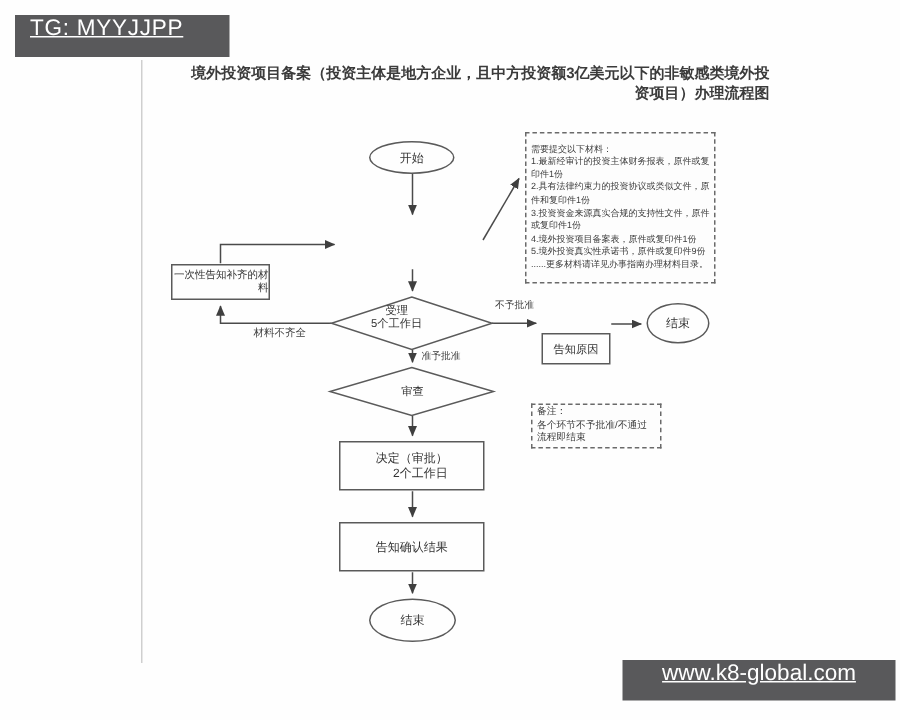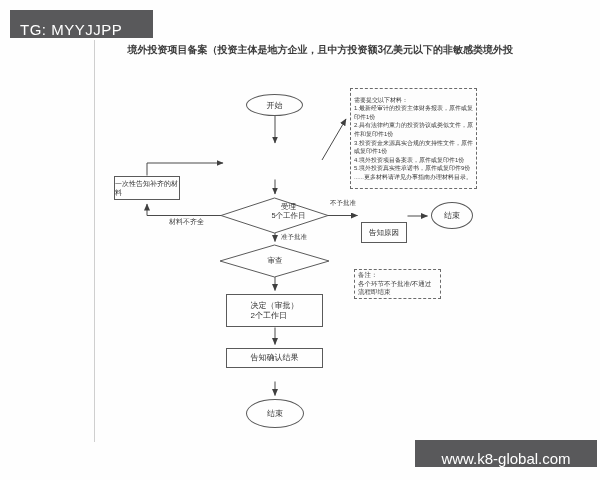--- a/index.html
+++ b/index.html
@@ -7,61 +7,61 @@
     width: 600px; height: 480px; overflow: hidden;
     background: #ffffff;
     font-family: "Liberation Sans", "DejaVu Sans", sans-serif;
     color: #2e2e2e;
   }
   #stage { position: relative; width: 600px; height: 480px; background: #fefefe; }
 
   
   .badge {
     position: absolute; background: #59595b; color: #ffffff;
-    display: flex; align-items: flex-end; white-space: nowrap;
+    display: flex; align-items: flex-start; white-space: nowrap; text-decoration: underline;
   }
   #tg-badge { left: 10px; top: 10px; width: 133px; height: 28px; font-size: 15px; padding-left: 10px; letter-spacing: .5px; }
   #site-badge { left: 415px; top: 440px; width: 182px; height: 27px; font-size: 15px; justify-content: center; }
 
   
   #page-left-border { position: absolute; left: 94px; top: 40px; width: 1px; height: 402px; background: #cfcfcf; }
 
   
   #title {
     position: absolute; left: 93px; top: 43px; width: 420px;
     text-align: right; font-size: 10px; font-weight: bold; line-height: 13px; color: #3b3b3b;
   }
 
   
   .node {
     position: absolute; box-sizing: border-box;
     display: flex; align-items: center; justify-content: center;
-    text-align: left; color: #333; overflow: hidden;
+    text-align: right; color: #333; overflow: hidden;
   }
   .rect  { border: 1px solid #5a5a5a; background: #fefefe; font-size: 8px; line-height: 10px; }
   .oval  { border: 1px solid #5a5a5a; background: #fefefe; border-radius: 50%; font-size: 8px; }
   .note  {
     border: 1px dashed #6a6a6a; background: #fdfdfd; text-align: left;
     font-size: 6px; line-height: 8.6px; padding: 3px 3px; color: #3c3c3c;
     word-break: break-all;
   }
   .diamond-label { position: absolute; text-align: center; font-size: 7.5px; line-height: 9px; color: #333; }
   .edge-label { position: absolute; font-size: 6.5px; color: #3c3c3c; white-space: nowrap; }
 
   #start-node      { left: 246px; top: 94px;  width: 57px;  height: 22px; }
   #submit-node     { left: 227px; top: 147px; width: 95px;  height: 32px; }
   #materials-note  { left: 350px; top: 88px;  width: 127px; height: 101px; }
   #supplement-node { left: 114px; top: 176px; width: 66px;  height: 24px; font-size: 7px; line-height: 9px; }
-  #accept-label    { left: 241px; top: 202px; width: 95px; }
+  #accept-label    { left: 217px; top: 202px; width: 95px; }
   #notify-node     { left: 361px; top: 222px; width: 46px;  height: 21px; font-size: 7.5px; }
   #end-right-node  { left: 431px; top: 202px; width: 42px;  height: 27px; }
   #review-label    { left: 240px; top: 256px; width: 70px; }
   #remark-note     { left: 354px; top: 269px; width: 87px;  height: 30px; font-size: 6.5px; line-height: 8.8px; }
   #decide-node     { left: 226px; top: 294px; width: 97px;  height: 33px; }
-  #inform-node     { left: 226px; top: 348px; width: 97px;  height: 20px; }
+  #inform-node     { left: 226px; top: 348px; width: 97px;  height: 33px; }
   #end-bottom-node { left: 246px; top: 399px; width: 58px;  height: 29px; }
 
   #label-incomplete { left: 169px; top: 217px; font-size: 7px; }
   #label-rejected   { left: 330px; top: 199px; }
   #label-approved   { left: 281px; top: 233px; }
 
   #connectors { position: absolute; left: 0; top: 0; pointer-events: none; }
 </style>
 </head>
 <body>
@@ -69,20 +69,21 @@
 <div id="stage">
 
   <div id="tg-badge" class="badge">
     <span>TG: MYYJJPP</span>
   </div>
 
   <div id="page-left-border"></div>
 
   <div id="title">
     <div>境外投资项目备案（投资主体是地方企业，且中方投资额3亿美元以下的非敏感类境外投</div>
+    <div>资项目）办理流程图</div>
   </div>
 
   <svg id="connectors" width="600" height="480" viewBox="0 0 600 480">
     <defs>
       <marker id="arrow" markerWidth="9" markerHeight="8" refX="6.5" refY="3" orient="auto" markerUnits="userSpaceOnUse">
         <path d="M0,0 L7,3 L0,6 z" fill="#3f3f3f"></path>
       </marker>
     </defs>
     <g stroke="#4a4a4a" stroke-width="1" fill="none">
       <path d="M275,116 L275,143" marker-end="url(#arrow)"></path>

